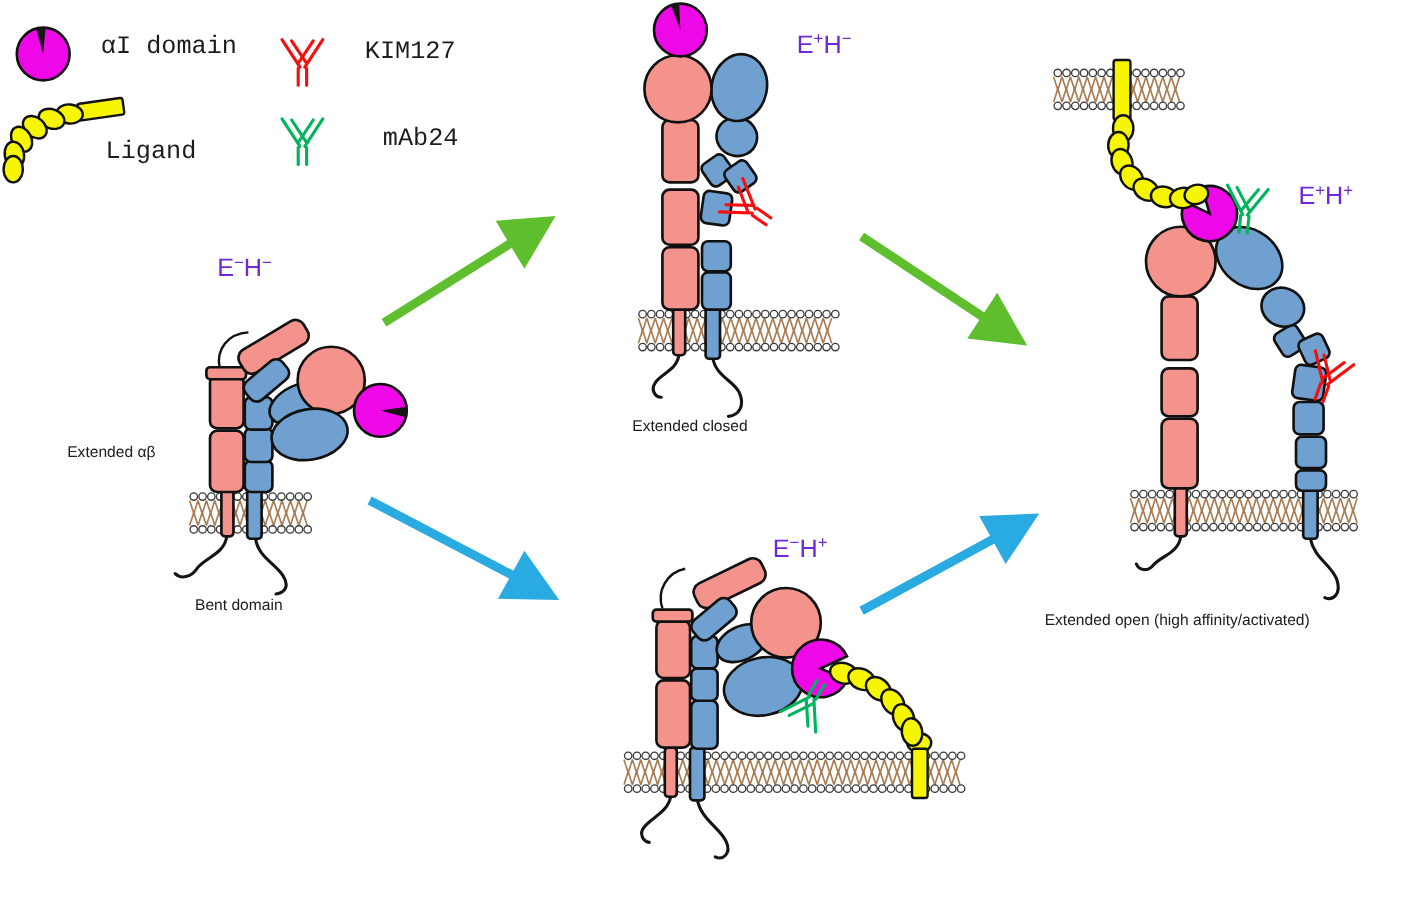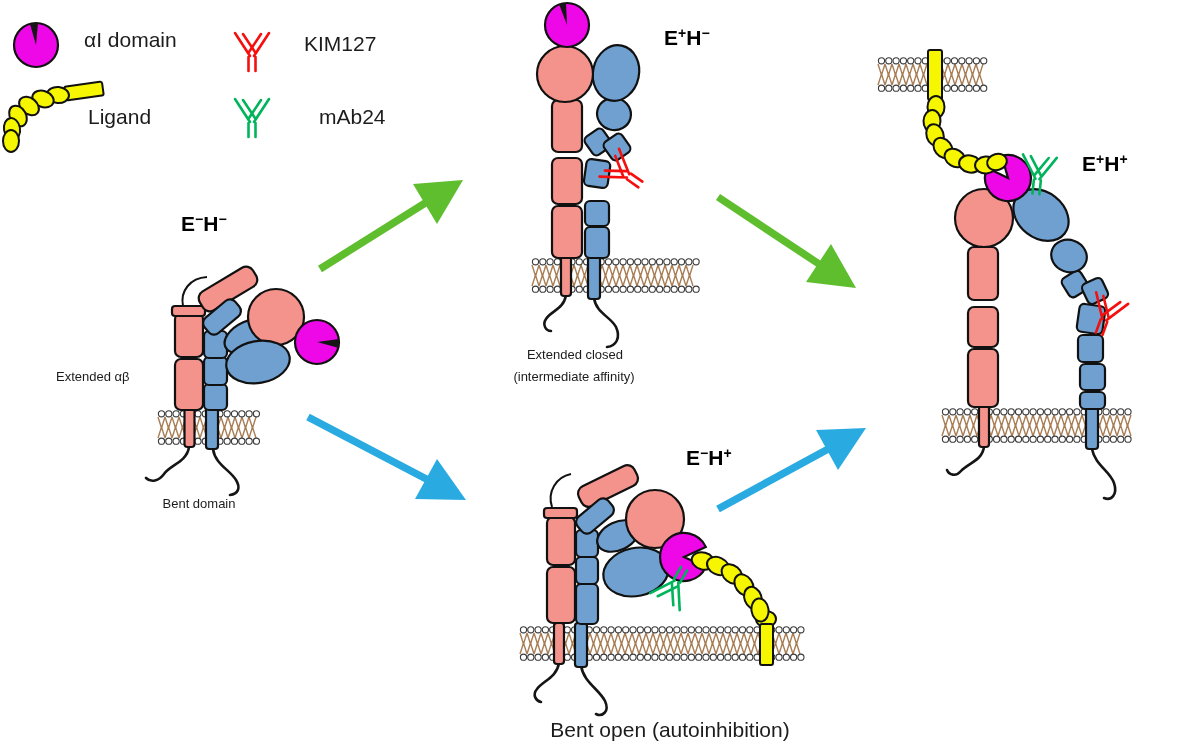--- a/index.html
+++ b/index.html
@@ -2,23 +2,23 @@
 <html><head>
 <meta charset="utf-8">
 <style>
   html,body{margin:0;padding:0;background:#fff;}
   .stage{
     position:relative;width:1186px;height:751px;background:#ffffff;overflow:hidden;
     font-family:"Liberation Sans","DejaVu Sans",sans-serif;color:#1c1c1c;
   }
   .stage svg{position:absolute;left:0;top:0;}
   .lbl{position:absolute;font-size:13px;line-height:22px;white-space:nowrap;color:#1c1c1c;}
-  .lbl.big{font-size:21px;}
+  .lbl.big{font-size:21px;font-family:Liberation Mono, monospace;}
   .c{transform:translateX(-50%);text-align:center;}
-  .formula{position:absolute;font-size:21px;white-space:nowrap;color:#000000;font-weight:bold;}
+  .formula{position:absolute;font-size:21px;white-space:nowrap;color:#6d28d9;}
   .formula sup{font-size:14px;line-height:0;vertical-align:7px;}
   .s-alpha{fill:var(--alpha);stroke:var(--outline);stroke-width:2.2px;}
   .s-beta{fill:var(--beta);stroke:var(--outline);stroke-width:2.2px;}
   .s-ai{fill:var(--ai);stroke:var(--outline);stroke-width:2.2px;}
   .s-lig{fill:var(--lig);stroke:var(--outline);stroke-width:2px;}
   .wire{fill:none;stroke:var(--outline);stroke-width:2px;}
   .tail{fill:none;stroke:#151515;stroke-width:2.6px;stroke-linecap:round;}
   .notch{fill:#151515;stroke:none;}
   .shaft-g{stroke:var(--green);stroke-width:7.5px;stroke-linecap:butt;}
   .head-g{fill:var(--green);}
@@ -513,29 +513,28 @@
             <ellipse rx="10" ry="8" class="s-lig"></ellipse>
           </g>
     </g>
     <use href="#antibody" transform="translate(1038,174) rotate(6)" style="color:var(--mab)"></use>
     <use href="#antibody" transform="translate(1106,315) rotate(20)" style="color:var(--kim)"></use>
   </g>
 </svg>
 
 <div class="lbl big" style="left:84px;top:29px">αI domain</div>
 <div class="lbl big" style="left:304px;top:33px">KIM127</div>
-<div class="lbl big" style="left:88px;top:106px">Ligand</div>
+<div class="lbl big" style="left:88px;top:117px">Ligand</div>
 <div class="lbl big" style="left:319px;top:106px">mAb24</div>
 
 <div class="formula" style="left:181px;top:212px"><span>E</span><sup>−</sup><span>H</span><sup>−</sup></div>
 <div class="lbl" style="left:56px;top:366px">Extended αβ</div>
 <div class="lbl c" style="left:199px;top:493px">Bent domain</div>
 
 <div class="formula" style="left:664px;top:26px"><span>E</span><sup>+</sup><span>H</span><sup>−</sup></div>
 <div class="lbl c" style="left:575px;top:344px">Extended closed</div>
-<div class="lbl c" style="left:574px;top:366px">(intermediate affinity)</div>
-
-<div class="formula" style="left:686px;top:446px"><span>E</span><sup>−</sup><span>H</span><sup>+</sup></div>
-<div class="lbl c big" style="left:670px;top:719px">Bent open (autoinhibition)</div>
+
+<div class="formula" style="left:644px;top:446px"><span>E</span><sup>−</sup><span>H</span><sup>+</sup></div>
 
 <div class="formula" style="left:1082px;top:152px"><span>E</span><sup>+</sup><span>H</span><sup>+</sup></div>
+<div class="lbl c" style="left:981px;top:506px">Extended open (high affinity/activated)</div>
 
 </div>
 
 </body></html>

